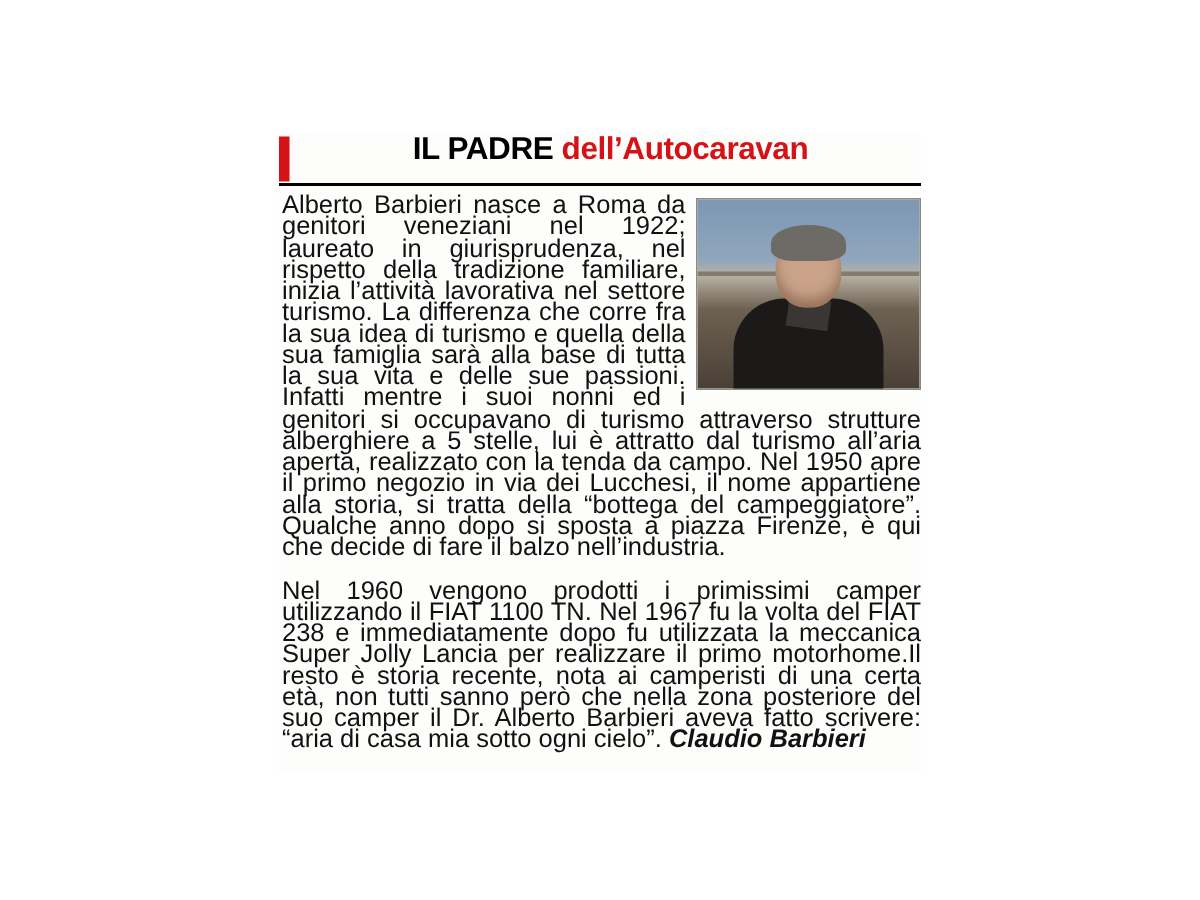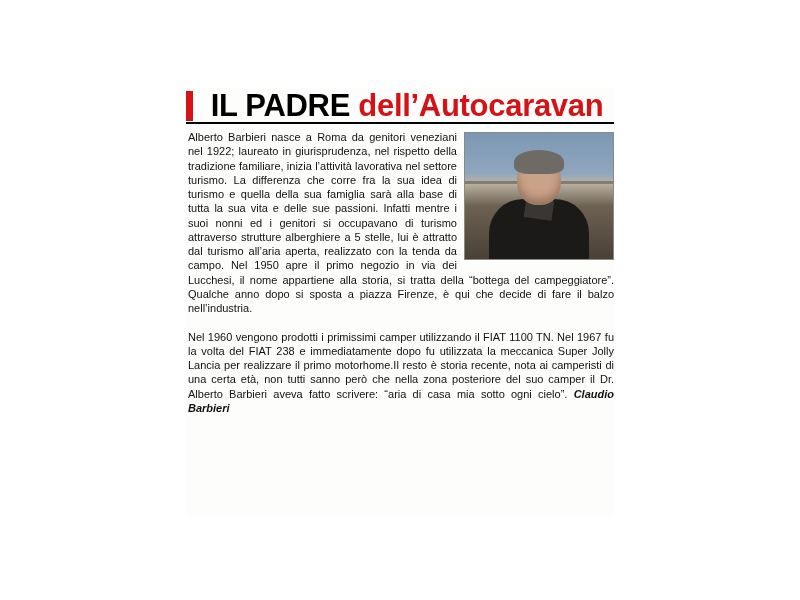--- a/index.html
+++ b/index.html
@@ -34,21 +34,21 @@
     width: 7px;
     height: 30px;
     background: #d51317;
   }
   .headline {
     position: absolute;
     left: 14px;
     top: 0px;
     width: 414px;
     text-align: center;
-    font-size: 31px;
+    font-size: 21px;
     font-weight: bold;
     letter-spacing: -0.3px;
     color: #000000;
     white-space: nowrap;
     font-family: "Liberation Sans", sans-serif;
   }
   .headline .red {
     color: #d51317;
   }
   .rule {
@@ -57,21 +57,21 @@
     top: 34px;
     width: 428px;
     height: 2px;
     background: #000000;
   }
   .body-text {
     position: absolute;
     left: 2px;
     top: 42px;
     width: 426px;
-    font-size: 11px;
+    font-size: 17px;
     line-height: 14.25px;
     color: #111111;
     text-align: justify;
     font-family: "Liberation Sans", sans-serif;
   }
   .photo {
     float: right;
     width: 148px;
     height: 126px;
     margin: 2px 0 3px 7px;

